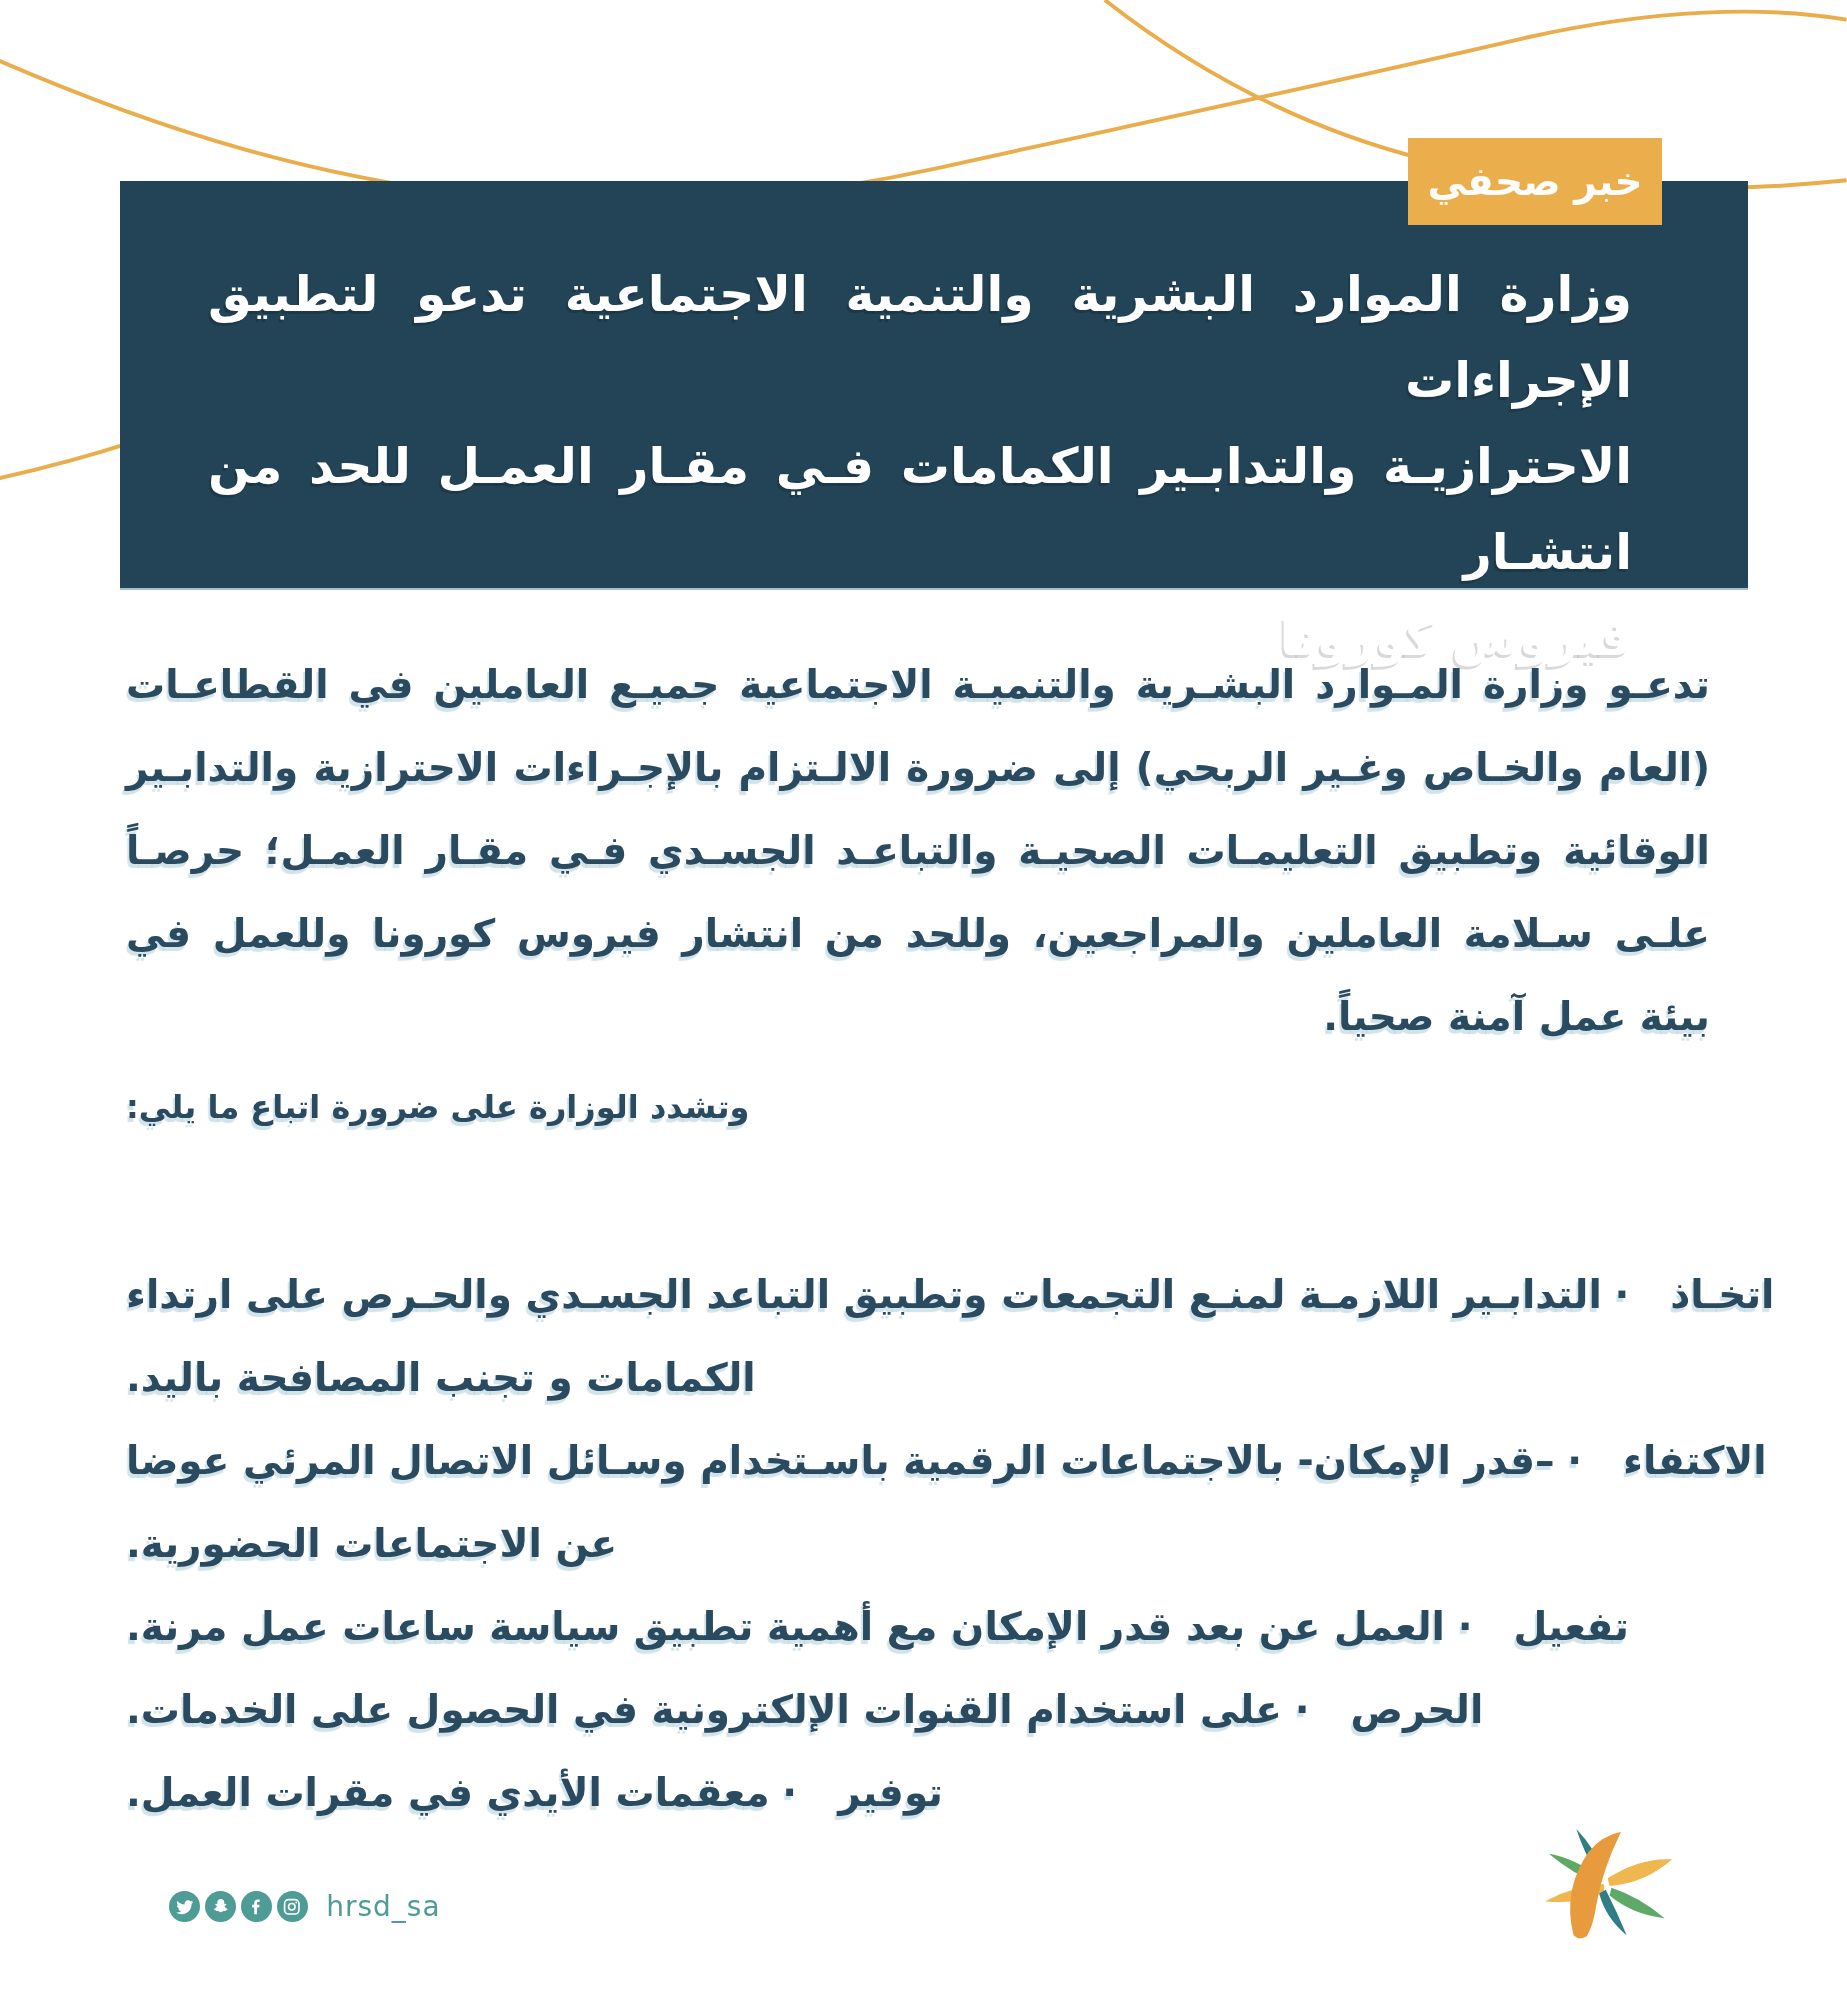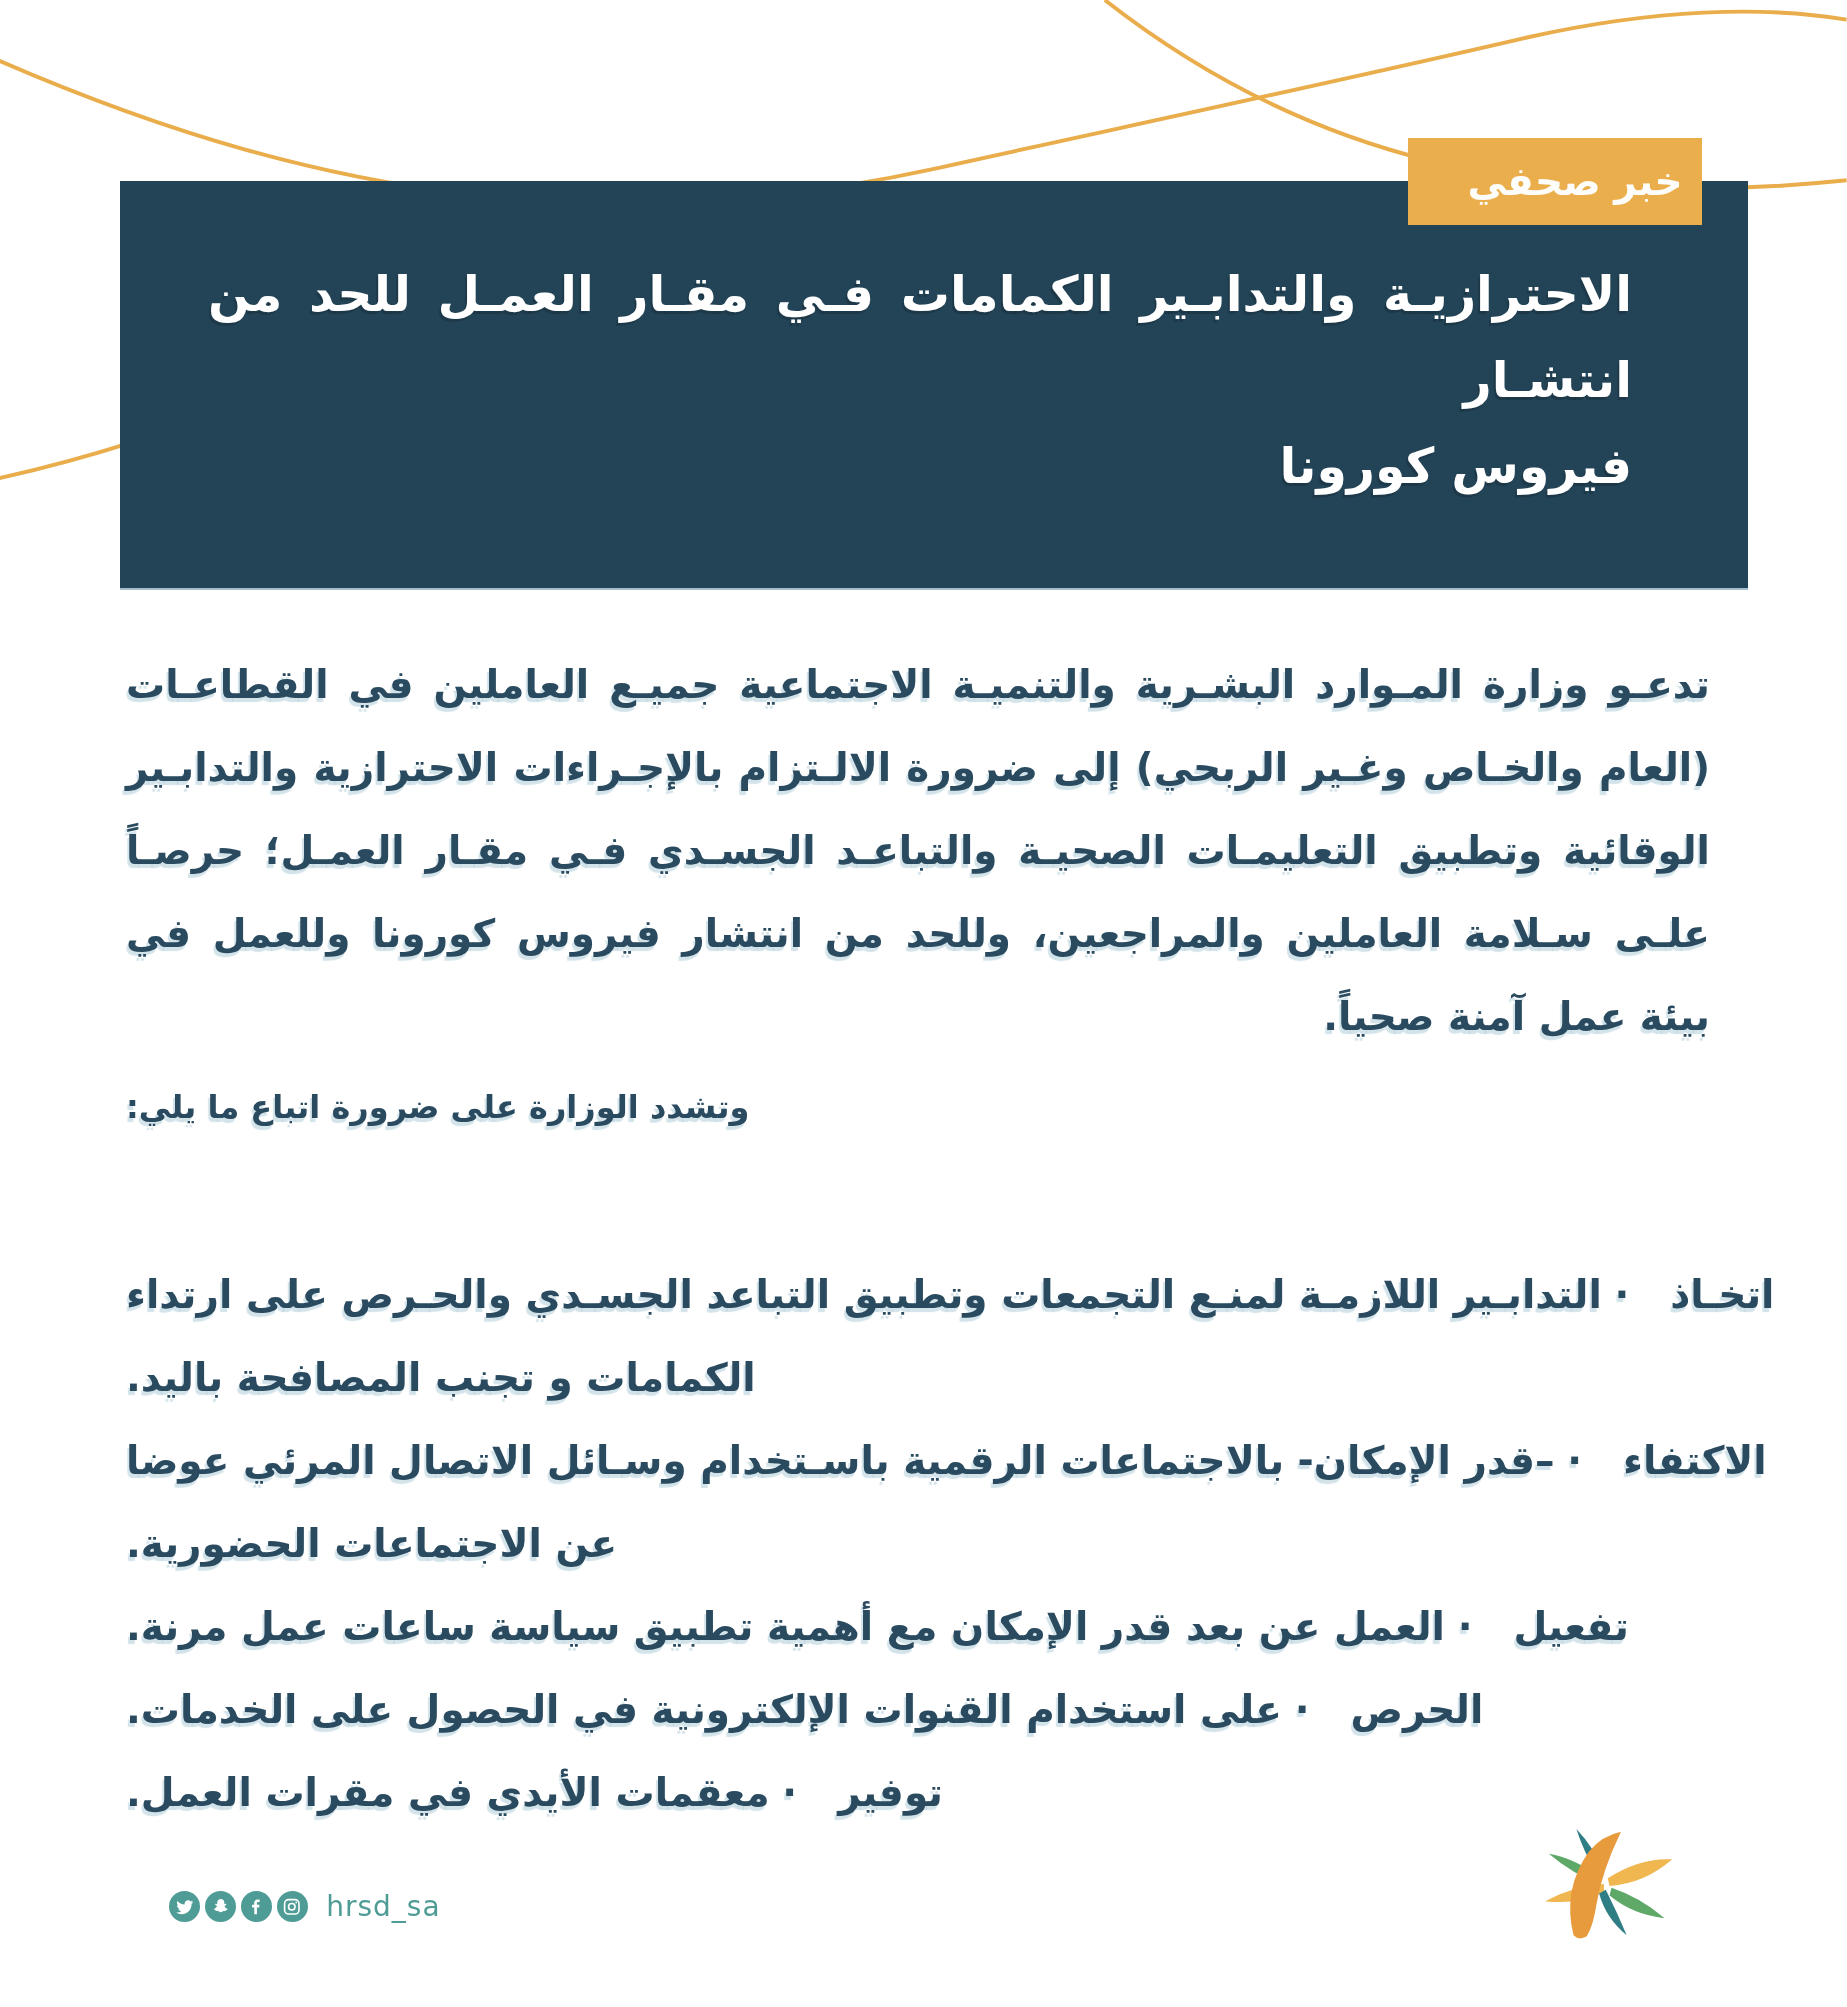--- a/index.html
+++ b/index.html
@@ -10,21 +10,21 @@
   
   .header-box{position:absolute;left:121px;top:181px;width:1628px;height:409px;
               background:#234456;border-bottom:2.9px solid #a4becb;z-index:2;box-sizing:border-box;}
   .header-title{direction:rtl;padding:71px 116px 0 88px;color:#ffffff;font-weight:bold;
                 font-size:49px;line-height:86px;text-shadow:-2px 2.9px 0 rgba(0,0,0,0.15);}
   .header-title .t-line{text-align:right;white-space:normal;}
   .header-title .t-line.stretch{text-align:justify;text-align-last:justify;}
   
   .badge{position:absolute;left:1409px;top:138px;width:254px;height:87px;background:#ebae4c;
          z-index:3;display:flex;align-items:center;justify-content:center;color:#fdfdfb;
-         font-size:39px;font-weight:bold;direction:rtl;padding-left:40px;}
+         font-size:39px;font-weight:bold;direction:rtl;}
   
   .body-col{position:absolute;top:643px;right:137px;left:127px;direction:rtl;color:#2a4a5f;
             font-weight:bold;z-index:2;text-shadow:-2px 3.9px 1px rgba(130,175,195,0.35);}
   .intro{margin:0;font-size:39px;line-height:83px;text-align:justify;}
   .section-heading{margin:7.8px 0 0 0;font-size:32px;line-height:83px;text-align:left;}
   .bullets{list-style:none;margin:104px -88px 0 0;padding:0 132px 0 0;font-size:39px;line-height:83px;}
   .bullets li{text-indent:-132px;text-align:left;}
   .bullet-dot{display:inline-block;text-indent:0;margin:0 41px 0 12.7px;font-weight:bold;}
   
   .footer{position:absolute;left:170px;top:1890px;display:flex;align-items:center;gap:4.9px;
@@ -44,20 +44,21 @@
 <div class="page">
 
   <svg class="decor" width="1848" height="2007" viewBox="0 0 1885 2048" fill="none">
     <path d="M0,62 C180,140 330,180 470,197 C640,217 800,206 955,172 C1150,129 1380,80 1560,38 C1690,9 1800,6 1885,20" stroke="#e9ad4b" stroke-width="4" fill="none"></path>
     <path d="M1128,0 C1220,72 1330,132 1460,164 C1600,198 1760,197 1885,184" stroke="#e9ad4b" stroke-width="4" fill="none"></path>
     <path d="M0,488 C50,477 90,466 140,450" stroke="#e9ad4b" stroke-width="4" fill="none"></path>
   </svg>
 
   <div class="header-box">
     <div class="header-title">
+        <div class="t-line stretch">وزارة الموارد البشرية والتنمية الاجتماعية تدعو لتطبيق الإجراءات</div>
         <div class="t-line stretch">الاحترازيـة والتدابـير الكمامات فـي مقـار العمـل للحد من انتشـار</div>
         <div class="t-line">فيروس كورونا</div>
       </div>
   </div>
 
   <div class="badge">
     <span>خبر صحفي</span>
   </div>
 
   <main class="body-col">

